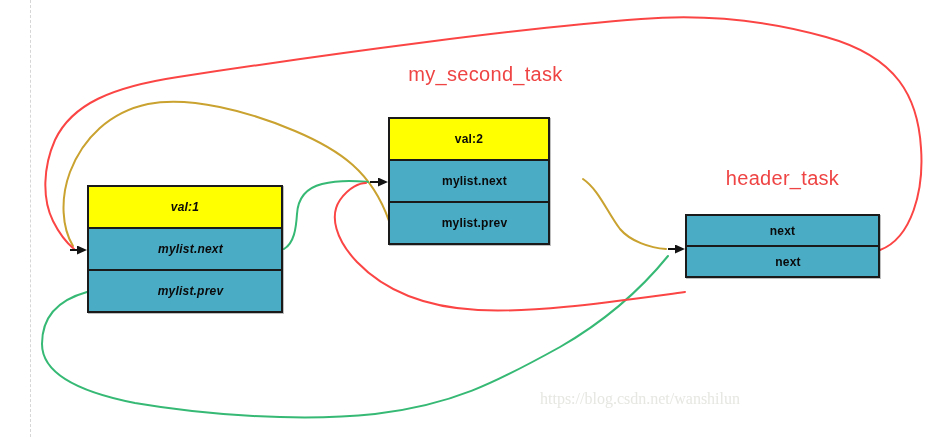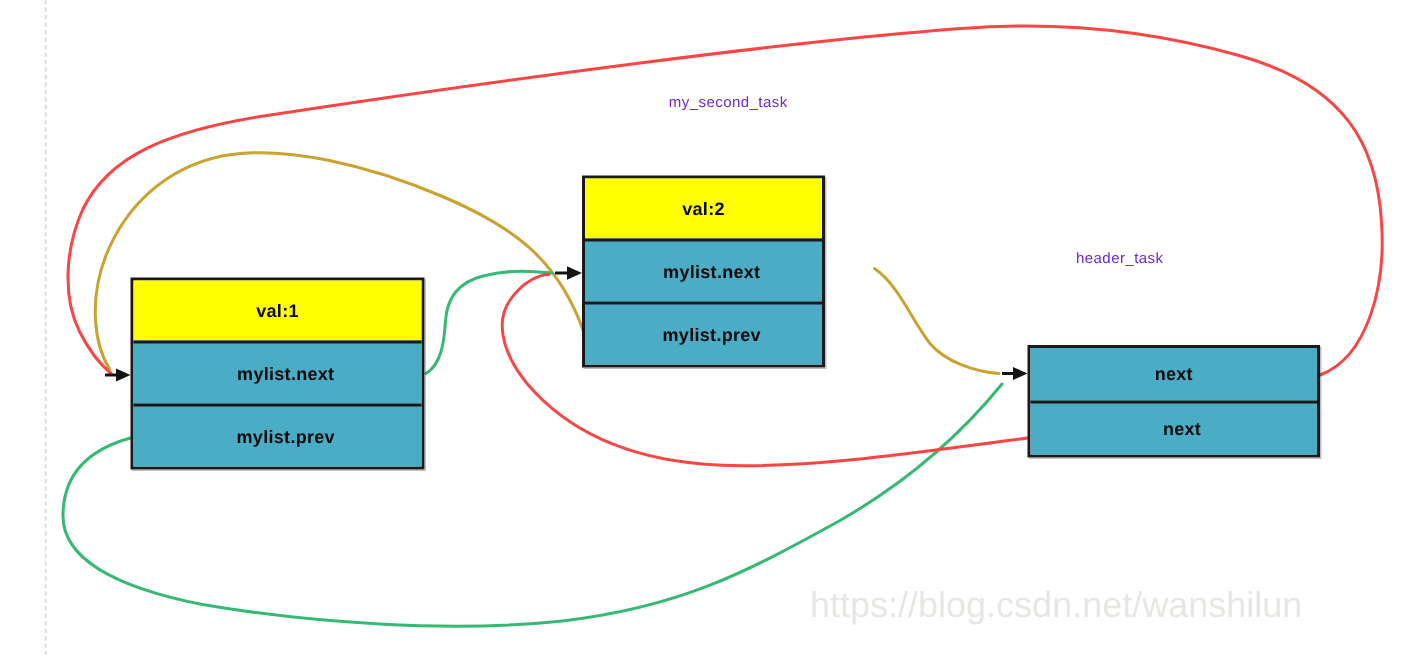--- a/index.html
+++ b/index.html
@@ -20,32 +20,32 @@
   }
   .cell{
     flex:1 1 0;display:flex;align-items:center;justify-content:center;
     font-size:12px;font-weight:700;color:#0a0a0a;letter-spacing:0.2px;
   }
   .cell + .cell{border-top:2px solid var(--border,#1a1a1a);padding-left:11px;}
   .cell.value{background:var(--cell-value-bg,#ffff00);}
   .cell.pointer{background:var(--cell-pointer-bg,#4bacc6);}
   .node-title{
     position:absolute;height:20px;text-align:center;
-    font-size:10px;color:#6d28d9;letter-spacing:0.3px;
+    font-size:20px;color:#ef4444;letter-spacing:0.3px;
   }
   .t1{left:87px;top:132px;width:196px;}
-  .n1{left:87px;top:185px;width:196px;height:128px;}
+  .n1{left:87px;top:185px;width:196px;height:128px;font-style:italic;}
   .t2{left:388px;top:63px;width:195px;}
   .n2{left:388px;top:117px;width:162px;height:128px;}
-  .t3{left:649px;top:167px;width:195px;text-align:center;}
-  .n3{left:685px;top:230px;width:195px;height:75px;}
+  .t3{left:685px;top:167px;width:195px;text-align:center;}
+  .n3{left:685px;top:214px;width:195px;height:64px;}
   .watermark{
     position:absolute;left:540px;top:390px;
-    font-family:Liberation Sans, sans-serif;
-    font-size:24px;color:var(--watermark-text,#e6e6e2);
+    font-family:Liberation Serif, serif;
+    font-size:16px;color:var(--watermark-text,#e6e6e2);
     white-space:pre;letter-spacing:0px;
   }
 </style>
 </head>
 <body>
 
 <div class="stage" style="--red: #fb4545; --yellow: #c9a22f; --green: #36b974; --cell-value-bg: #ffff00; --cell-pointer-bg: #4bacc6; --border: #1a1a1a; --arrow: #141414; --watermark-text: #e6e6e2; --margin-line: #d6d6d6;">
 
   <div class="margin-line"></div>
 

